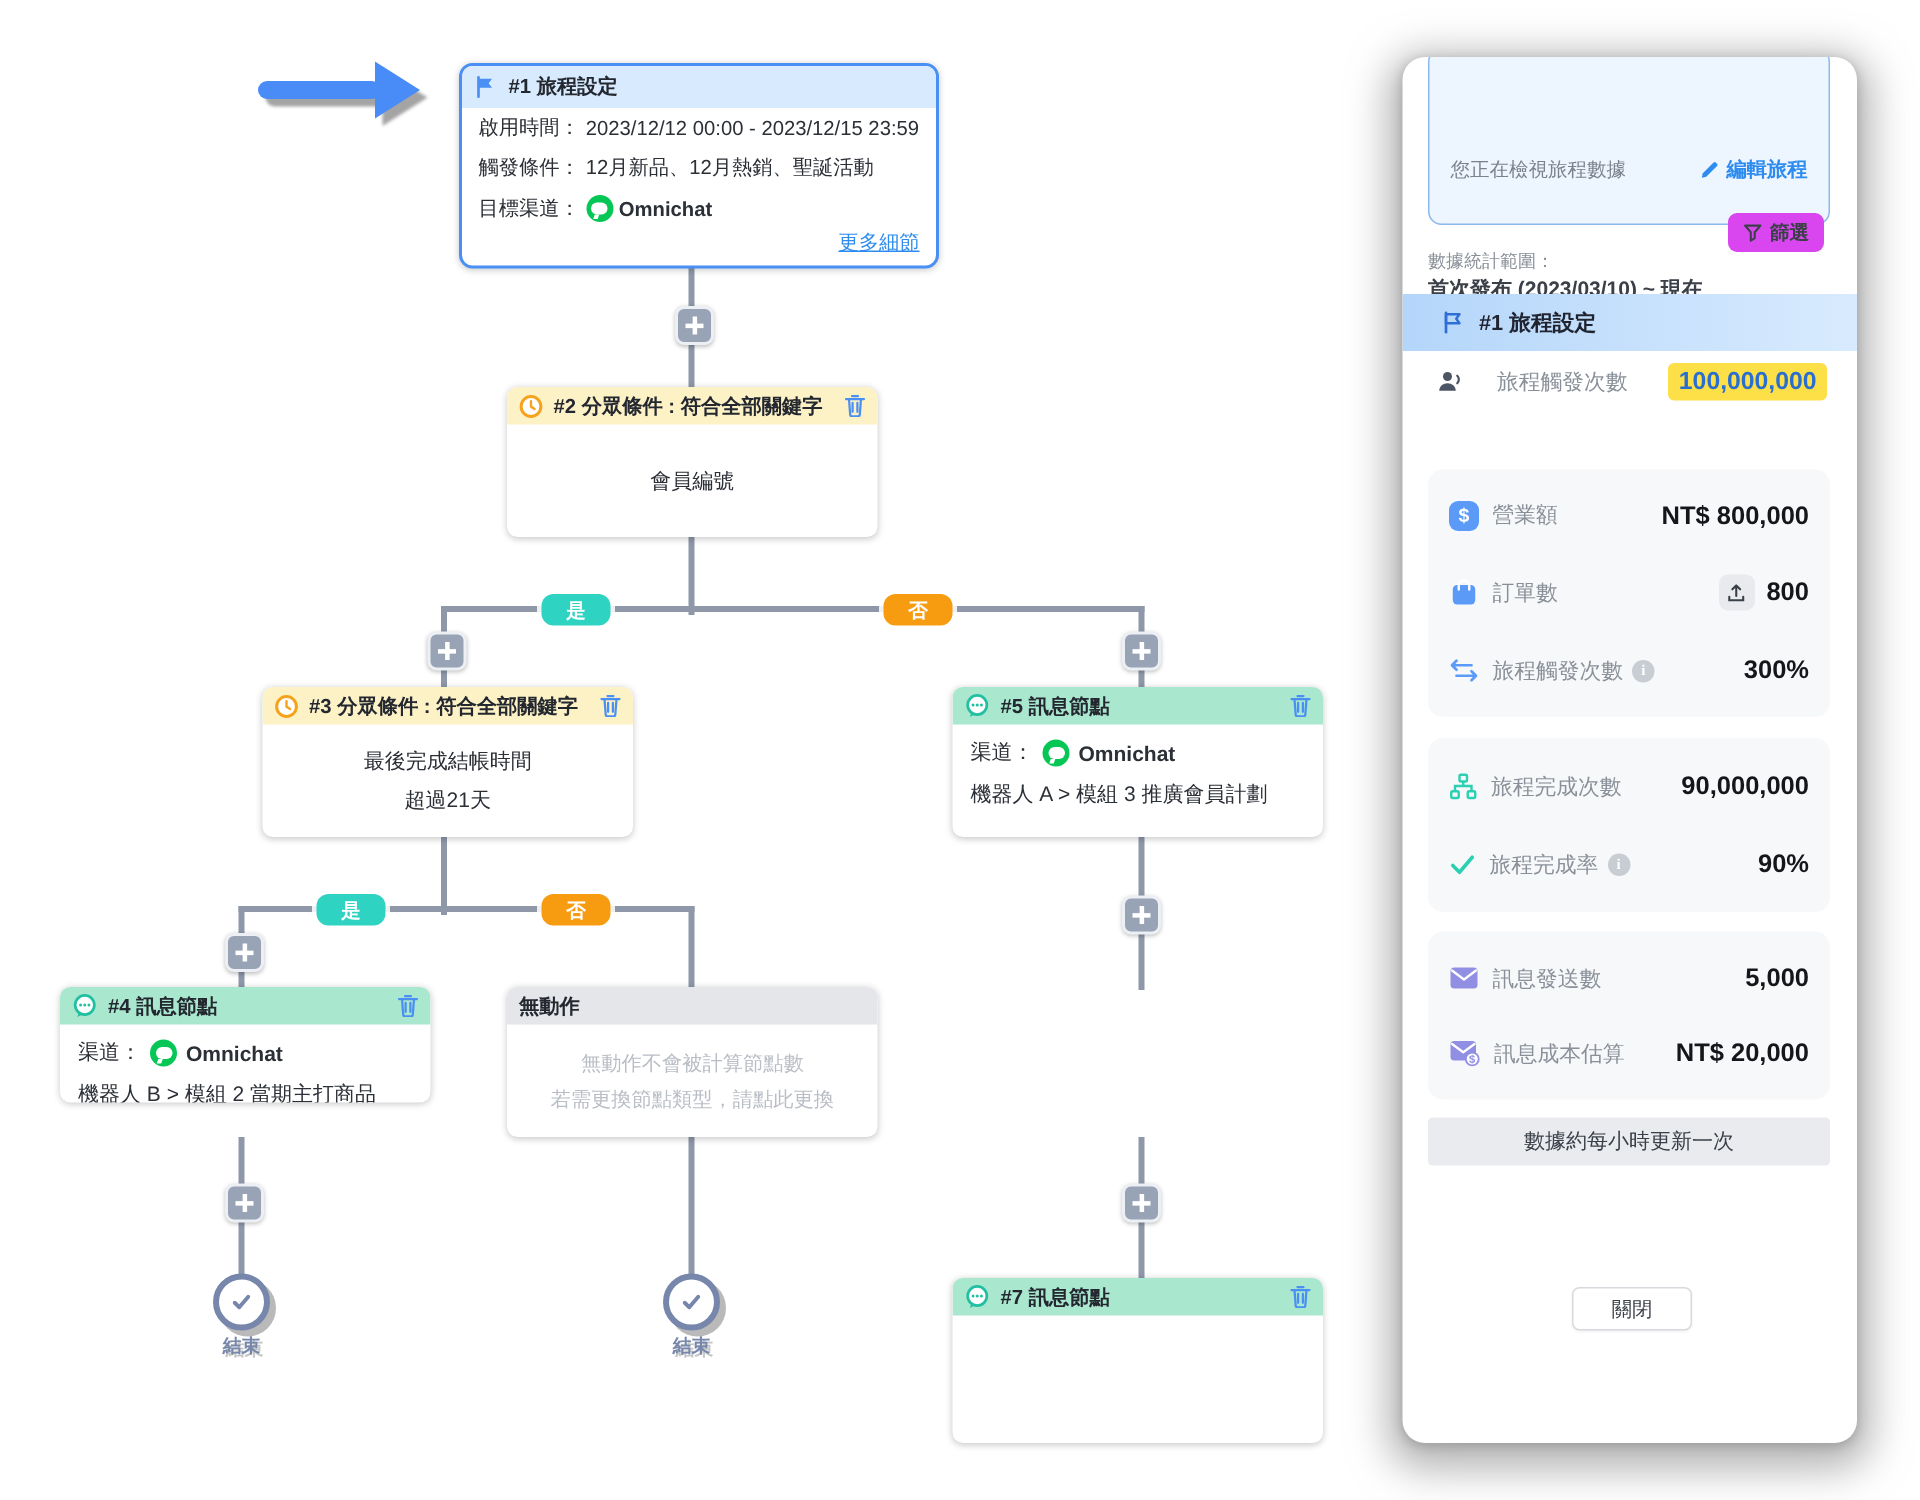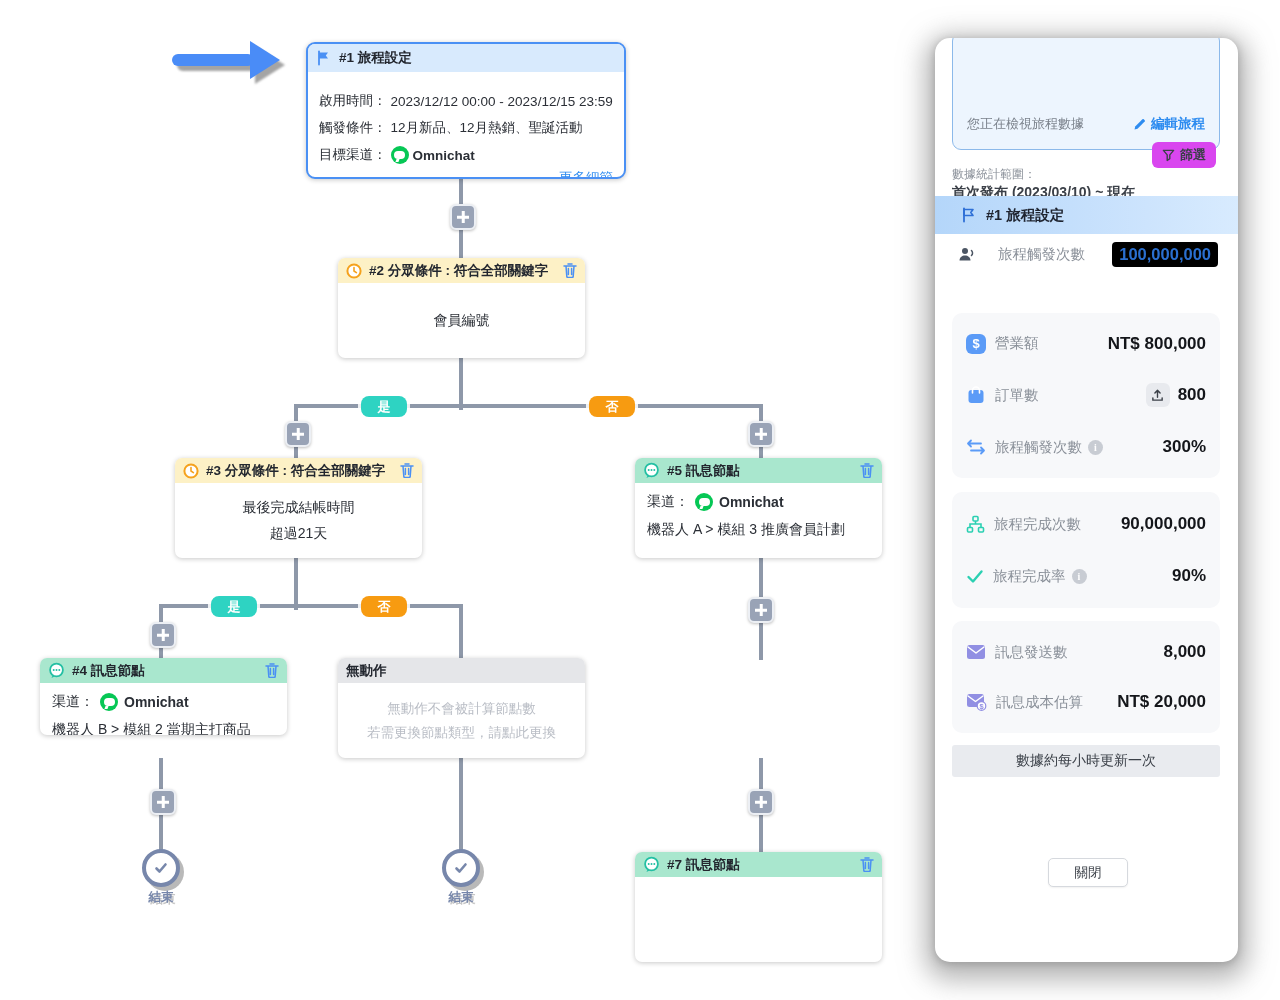--- a/index.html
+++ b/index.html
@@ -32,21 +32,21 @@
   .hdr-gray{background:#e5e6e9;}
   .node-body{font-size:14px;color:#2b2f36;}
   .center-body{display:flex;flex-direction:column;align-items:center;justify-content:center;height:calc(100% - 25px);text-align:center;line-height:1.8;}
   .left-body{padding:10px 12px;display:flex;flex-direction:column;gap:10px;}
   .chan-row{display:flex;align-items:center;gap:6px;}
   .gray-hint{color:#b9bdc5;font-size:13.5px;line-height:1.75;}
 
   
   .node1{border:2px solid #4a90f4;border-radius:9px;}
   .node1 .node-header{background:#d8eafd;height:28px;}
-  .node1 .node-body{padding:20px 11px 6px;display:flex;flex-direction:column;gap:9px;font-size:13.5px;justify-content:flex-end;}
+  .node1 .node-body{padding:4px 11px 6px;display:flex;flex-direction:column;gap:9px;font-size:13.5px;justify-content:flex-end;}
   .node1 .row{display:flex;align-items:center;gap:4px;white-space:nowrap;}
   .more-link{align-self:flex-end;color:#2e8cf0;font-size:13.5px;cursor:pointer;margin-top:-4px;text-decoration:underline;}
 
   .trash{cursor:pointer;display:flex;}
 
   
   .end-term{position:absolute;width:60px;text-align:center;}
   .end-circle{width:30px;height:30px;border:4px solid #7787ab;border-radius:50%;background:#fff;margin:0 auto;display:flex;align-items:center;justify-content:center;box-shadow:4px 4px 0 rgba(128,128,128,.55);}
   .end-label{margin-top:2px;font-size:12.5px;font-weight:bold;color:#7787ab;text-shadow:2px 2px 0 rgba(128,128,128,.45);}
 
@@ -56,30 +56,30 @@
   .arrow .head{position:absolute;right:0;top:0;width:0;height:0;border-top:19px solid transparent;border-bottom:19px solid transparent;border-left:30px solid #4a8cf7;}
 
   
   .line-ic{width:18px;height:18px;border-radius:50%;background:#06c755;position:relative;display:inline-block;flex:0 0 auto;}
   .line-ic::before{content:"";position:absolute;left:3.5px;top:5px;width:11px;height:7.5px;background:#fff;border-radius:4px;}
   .line-ic::after{content:"";position:absolute;left:5px;bottom:2.5px;width:3px;height:3px;background:#fff;transform:skew(-20deg);}
 
   
   .panel{position:absolute;left:935px;top:38px;width:303px;height:924px;background:#fff;border-radius:15px;box-shadow:0 8px 26px 10px rgba(122,122,122,.55),0 2px 8px rgba(0,0,0,.25);overflow:hidden;}
   .view-box{position:absolute;left:17px;top:-6px;width:268px;height:118px;box-sizing:border-box;border:1.5px solid #8cb9ea;border-radius:9px;background:#edf5fe;display:flex;align-items:flex-end;}
-  .view-inner{width:100%;display:flex;align-items:center;justify-content:space-between;padding:0 14px 16px;}
+  .view-inner{width:100%;display:flex;align-items:center;justify-content:space-between;padding:0 14px 27px;}
   .view-note{color:#7b828c;font-size:13px;}
   .edit-link{color:#2e8cf0;font-size:13.5px;font-weight:bold;display:flex;align-items:center;gap:5px;cursor:pointer;}
   .range-label{position:absolute;left:17px;top:128px;font-size:12px;color:#8a9099;}
   .range-value{position:absolute;left:17px;top:146px;font-size:14px;font-weight:bold;color:#3b4048;}
   .filter-btn{position:absolute;right:22px;top:104px;height:26px;padding:0 10px;background:#d946ef;border-radius:6px;display:flex;align-items:center;gap:5px;font-size:13px;font-weight:bold;color:#3b4048;cursor:pointer;}
   .section-row{position:absolute;left:0;top:158px;width:100%;height:38px;background:linear-gradient(90deg,#b4d6fa 0%,#cde4fd 70%,#d8ebfe 100%);display:flex;align-items:center;gap:9px;padding:0 0 0 26px;box-sizing:border-box;font-size:14.5px;font-weight:bold;color:#1f2430;cursor:pointer;}
   .trigger-row{position:absolute;left:22px;right:20px;top:201px;height:30px;display:flex;align-items:center;gap:22px;}
   .stat-label{color:#8a9099;font-size:14.5px;display:flex;align-items:center;gap:6px;}
-  .trigger-chip{margin-left:auto;background:#000000;color:#2a6fd0;font-weight:bold;font-size:16.5px;padding:3px 7px;border-radius:4px;}
+  .trigger-chip{margin-left:auto;background:#fde047;color:#2a6fd0;font-weight:bold;font-size:16.5px;padding:3px 7px;border-radius:4px;}
   .card{position:absolute;left:17px;width:268px;background:#f7f8fa;border-radius:10px;box-sizing:border-box;padding:6px 14px;display:flex;flex-direction:column;justify-content:space-around;}
   .stat-row{display:flex;align-items:center;gap:9px;}
   .stat-value{margin-left:auto;font-weight:bold;font-size:17px;color:#14161a;display:flex;align-items:center;gap:8px;}
   .mini-btn{width:24px;height:24px;background:#e8eaee;border-radius:6px;display:flex;align-items:center;justify-content:center;cursor:pointer;}
   .info-ic{width:15px;height:15px;border-radius:50%;background:#c8ccd3;color:#fff;font-size:10px;font-weight:bold;display:inline-flex;align-items:center;justify-content:center;cursor:pointer;}
   .info-ic::before{content:"i";font-family:"Liberation Serif",serif;}
   .dollar-ic{width:20px;height:20px;border-radius:6px;background:#5b9bf7;color:#fff;font-weight:bold;font-size:13px;display:flex;align-items:center;justify-content:center;}
   .dollar-ic::before{content:"$";}
   .update-bar{position:absolute;left:17px;width:268px;top:707px;height:32px;background:#e9ebef;border-radius:3px;display:flex;align-items:center;justify-content:center;font-size:14px;color:#3b4048;}
   .close-btn{position:absolute;left:113px;top:820px;width:78px;height:27px;background:#fff;border:1px solid #d6d9de;border-radius:5px;font-size:13.5px;color:#3b4048;display:flex;align-items:center;justify-content:center;cursor:pointer;box-shadow:0 1px 2px rgba(0,0,0,.06);}
@@ -414,21 +414,21 @@
 
     <div class="card" style="top:583px;height:112px">
       <div class="stat-row">
         <span>
           <svg width="20" height="16" viewBox="0 0 20 16">
               <rect x="1" y="1" width="18" height="14" rx="2.5" fill="#918fe3"></rect>
               <path d="M2 3l8 6 8-6" stroke="#fff" stroke-width="1.5" fill="none" stroke-linecap="round" stroke-linejoin="round"></path>
             </svg>
         </span>
         <span class="stat-label">訊息發送數</span>
-        <span class="stat-value">8,000</span>
+        <span class="stat-value">5,000</span>
       </div>
       <div class="stat-row">
         <span>
           <svg width="21" height="18" viewBox="0 0 21 18">
               <rect x="1" y="1" width="17" height="13" rx="2.5" fill="#918fe3"></rect>
               <path d="M2 3l7.5 5.5L17 3" stroke="#fff" stroke-width="1.5" fill="none" stroke-linecap="round" stroke-linejoin="round"></path>
               <circle cx="15.5" cy="13" r="4.3" fill="#fff" stroke="#918fe3" stroke-width="1.2"></circle>
               <text x="15.5" y="15.6" font-size="7.5" font-weight="bold" fill="#918fe3" text-anchor="middle" font-family="Liberation Sans, sans-serif">$</text>
             </svg>
         </span>

